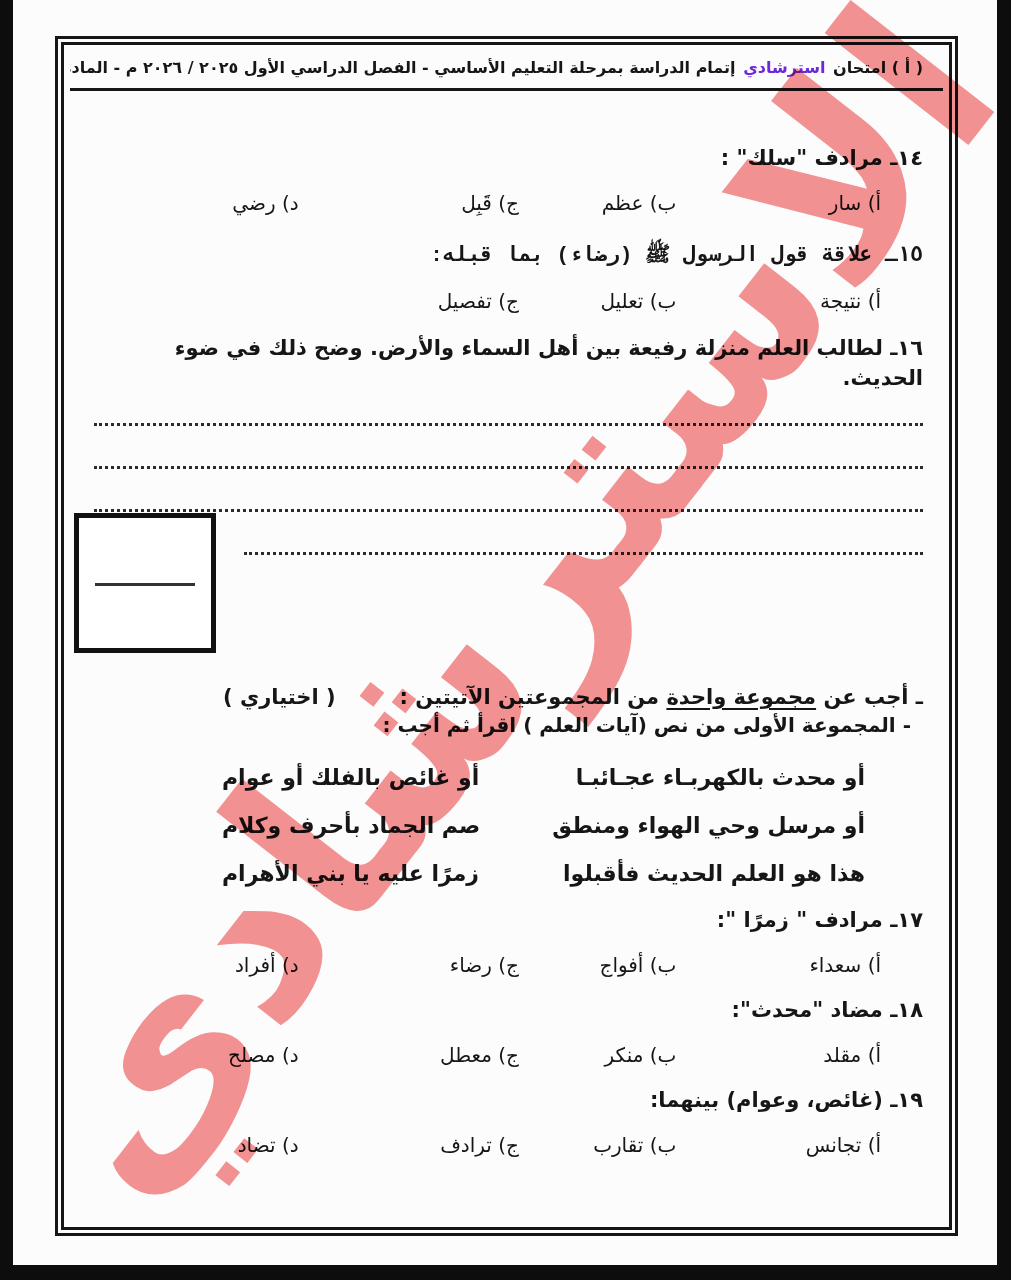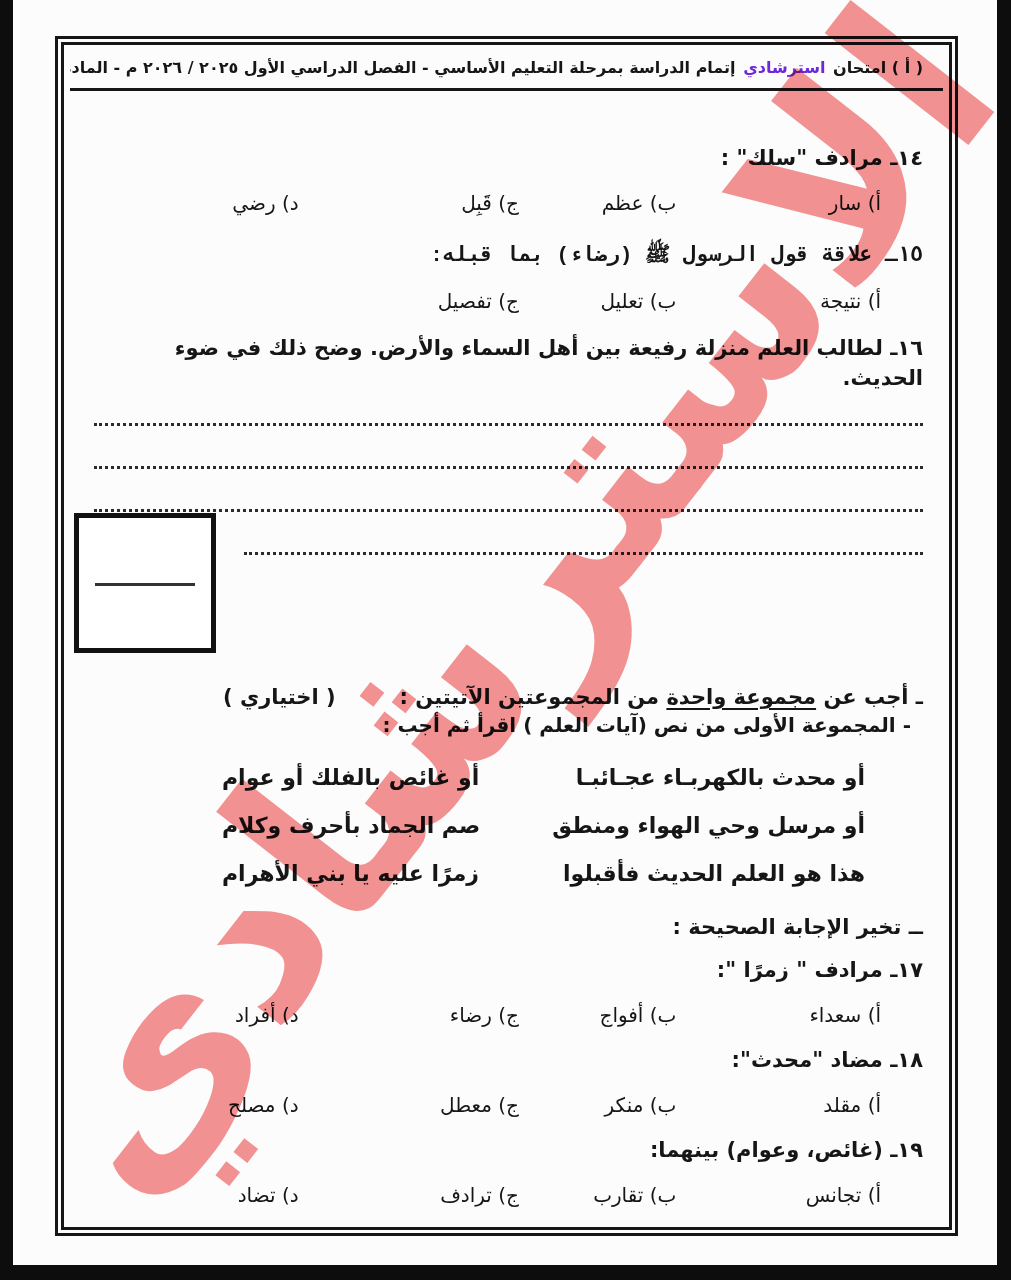--- a/index.html
+++ b/index.html
@@ -135,21 +135,20 @@
     </div>
     <div class="verse">
       <span>أو مرسل وحي الهواء ومنطق</span>
       <span>صم الجماد بأحرف وكلام</span>
     </div>
     <div class="verse">
       <span>هذا هو العلم الحديث فأقبلوا</span>
       <span>زمرًا عليه يا بني الأهرام</span>
     </div>
 
-    <div class="select-instr">ــ تخير الإجابة الصحيحة :</div>
 
     <div class="q-label mt16">١٧ـ مرادف " زمرًا ":</div>
     <div class="options">
       <span class="opt">أ) سعداء</span>
       <span class="opt">ب) أفواج</span>
       <span class="opt">ج) رضاء</span>
       <span class="opt">د) أفراد</span>
     </div>
 
     <div class="q-label mt16">١٨ـ مضاد "محدث":</div>

